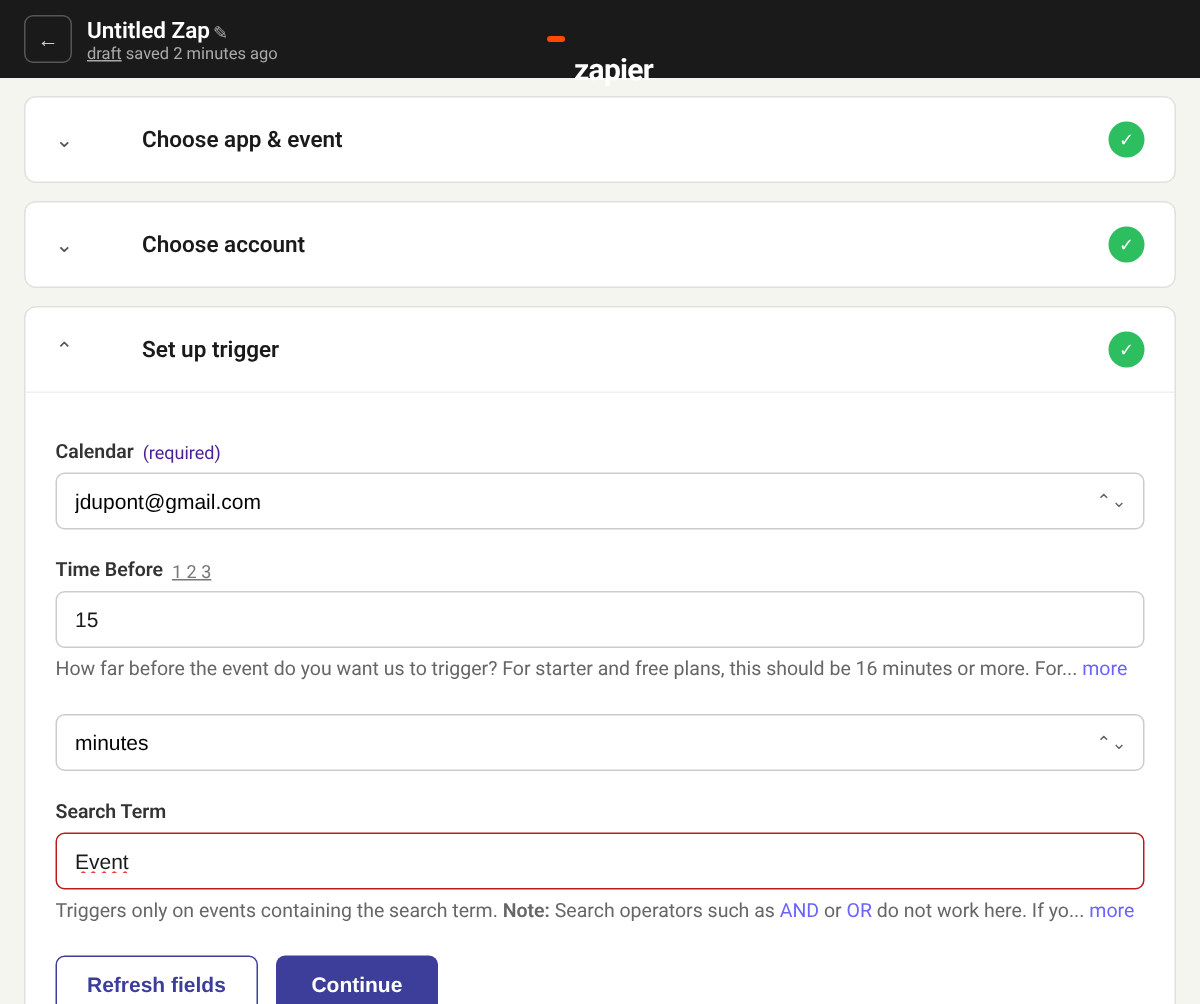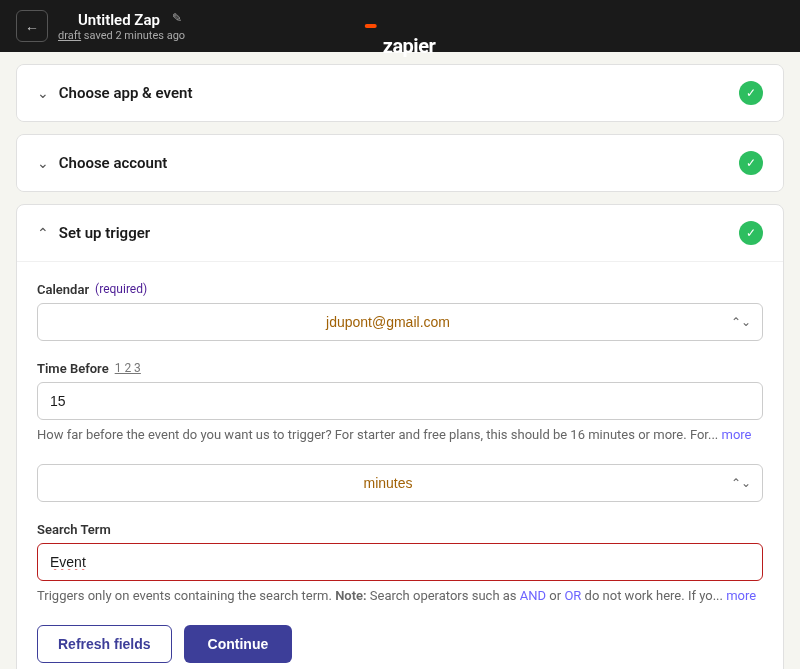--- a/index.html
+++ b/index.html
@@ -31,21 +31,21 @@
       border: 1.5px solid #555;
       border-radius: 6px;
       display: flex; align-items: center; justify-content: center;
       cursor: pointer;
       color: #ccc;
       font-size: 14px;
       background: transparent;
     }
     .zap-title-area { display: flex; flex-direction: column; }
     .zap-title-row {
-      display: flex; align-items: flex-start; gap: 12px; margin-left: 20px;
+      display: flex; align-items: flex-end; gap: 2px;
     }
     .zap-title {
       color: #fff;
       font-size: 15px;
       font-weight: 600;
     }
     .edit-icon {
       color: #aaa;
       font-size: 12px;
       cursor: pointer;
@@ -108,20 +108,21 @@
       gap: 10px;
     }
     .chevron-icon {
       color: #555;
       font-size: 14px;
     }
     .section-title {
       font-size: 15px;
       font-weight: 600;
       color: #1a1a1a;
+      margin-left: 36px;
     }
     .check-circle {
       width: 24px; height: 24px;
       background: #2dbe60;
       border-radius: 50%;
       display: flex; align-items: center; justify-content: center;
       color: #fff;
       font-size: 12px;
     }
 
@@ -146,22 +147,23 @@
     
     .form-field {
       margin-bottom: 20px;
     }
     .field-label {
       font-size: 13px;
       font-weight: 600;
       color: #333;
       margin-bottom: 6px;
       display: flex;
-      align-items: flex-start;
+      align-items: center;
       gap: 6px;
+      margin-top: 12px;
     }
     .field-label-required {
       font-size: 12px;
       color: #4c1d95;
       font-weight: 400;
     }
     .field-label-numbers {
       font-size: 12px;
       color: #777;
       font-weight: 400;
@@ -171,25 +173,24 @@
 
     .select-wrapper {
       position: relative;
     }
     .select-field {
       width: 100%;
       padding: 10px 36px 10px 12px;
       border: 1.5px solid #ccc;
       border-radius: 6px;
       font-size: 14px;
-      color: #a16207;
+      color: #000000;
       background: #fff;
       appearance: none;
       cursor: pointer;
-      text-align: center;
     }
     .select-arrow {
       position: absolute;
       right: 12px;
       top: 50%;
       transform: translateY(-50%);
       color: #666;
       font-size: 12px;
       pointer-events: none;
     }

